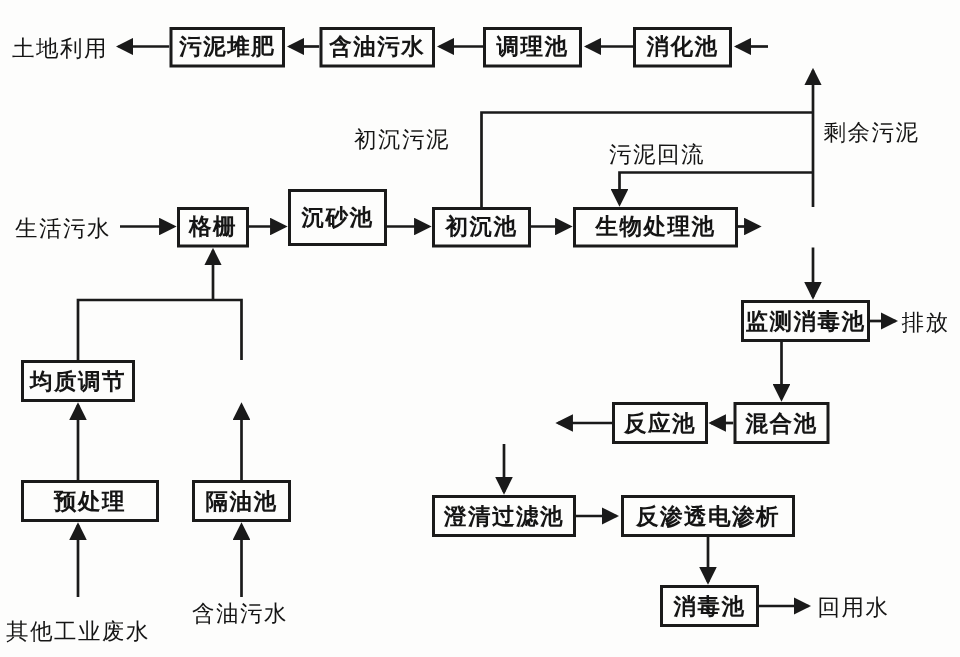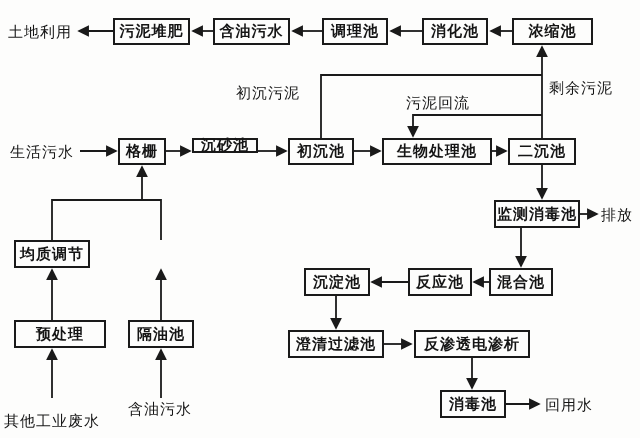--- a/index.html
+++ b/index.html
@@ -85,39 +85,36 @@
         <line x1="142" y1="200" x2="142" y2="167" marker-end="url(#arr)"></line>
       </g>
     </g>
   </svg>
 
   <div class="flabel" style="left:8px;top:23px">土地利用</div>
   <div class="box" style="left:113px;top:18px;width:77px;height:27px">污泥堆肥</div>
   <div class="box" style="left:213px;top:18px;width:77px;height:27px">含油污水</div>
   <div class="box" style="left:322px;top:18px;width:66px;height:27px">调理池</div>
   <div class="box" style="left:422px;top:18px;width:66px;height:27px">消化池</div>
-  <div class="box" style="left:512px;top:18px;width:81px;height:27px">浓缩池</div>
 
   <div class="flabel" style="left:236px;top:84px">初沉污泥</div>
   <div class="flabel" style="left:406px;top:94px">污泥回流</div>
   <div class="flabel" style="left:549px;top:79px">剩余污泥</div>
 
   <div class="flabel" style="left:10px;top:143px">生活污水</div>
   <div class="box" style="left:118px;top:138px;width:48px;height:27px">格栅</div>
-  <div class="box" style="left:192px;top:138px;width:66px;height:15px">沉砂池</div>
+  <div class="box" style="left:192px;top:126px;width:66px;height:38px">沉砂池</div>
   <div class="box" style="left:288px;top:138px;width:66px;height:27px">初沉池</div>
   <div class="box" style="left:382px;top:138px;width:110px;height:27px">生物处理池</div>
-  <div class="box" style="left:508px;top:138px;width:68px;height:27px">二沉池</div>
 
   <div class="box" style="left:494px;top:200px;width:86px;height:28px">监测消毒池</div>
   <div class="flabel" style="left:601px;top:206px">排放</div>
 
   <div class="box" style="left:489px;top:268px;width:64px;height:28px">混合池</div>
   <div class="box" style="left:408px;top:268px;width:64px;height:28px">反应池</div>
-  <div class="box" style="left:304px;top:268px;width:66px;height:28px">沉淀池</div>
   <div class="box" style="left:288px;top:330px;width:96px;height:28px">澄清过滤池</div>
   <div class="box" style="left:414px;top:330px;width:116px;height:28px">反渗透电渗析</div>
   <div class="box" style="left:440px;top:390px;width:66px;height:28px">消毒池</div>
   <div class="flabel" style="left:545px;top:396px">回用水</div>
 
   <div class="box" style="left:14px;top:240px;width:76px;height:28px">均质调节</div>
   <div class="box" style="left:14px;top:320px;width:92px;height:28px">预处理</div>
   <div class="box" style="left:128px;top:320px;width:66px;height:28px">隔油池</div>
   <div class="flabel" style="left:4px;top:412px">其他工业废水</div>
   <div class="flabel" style="left:128px;top:400px">含油污水</div>

